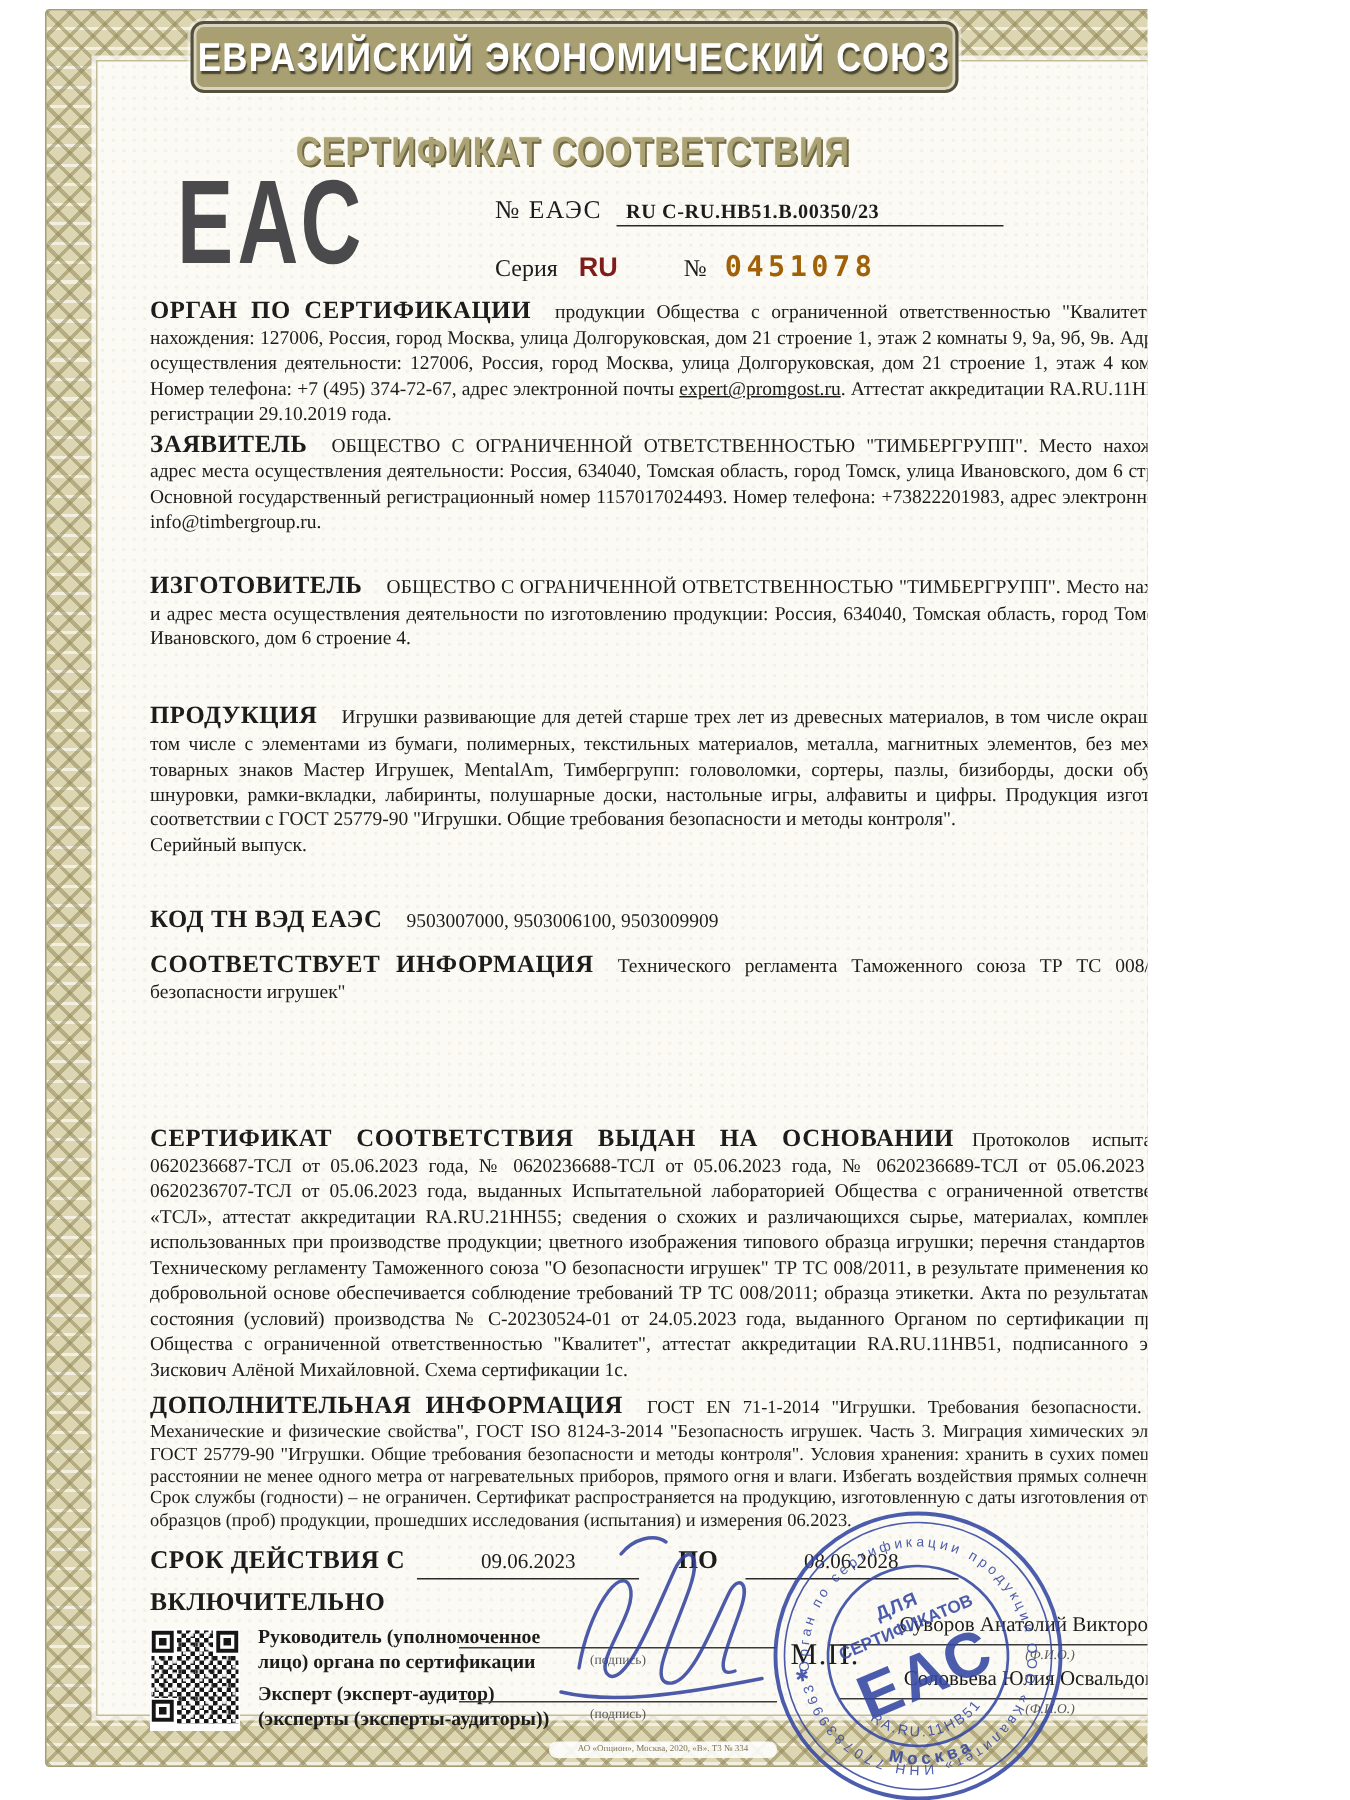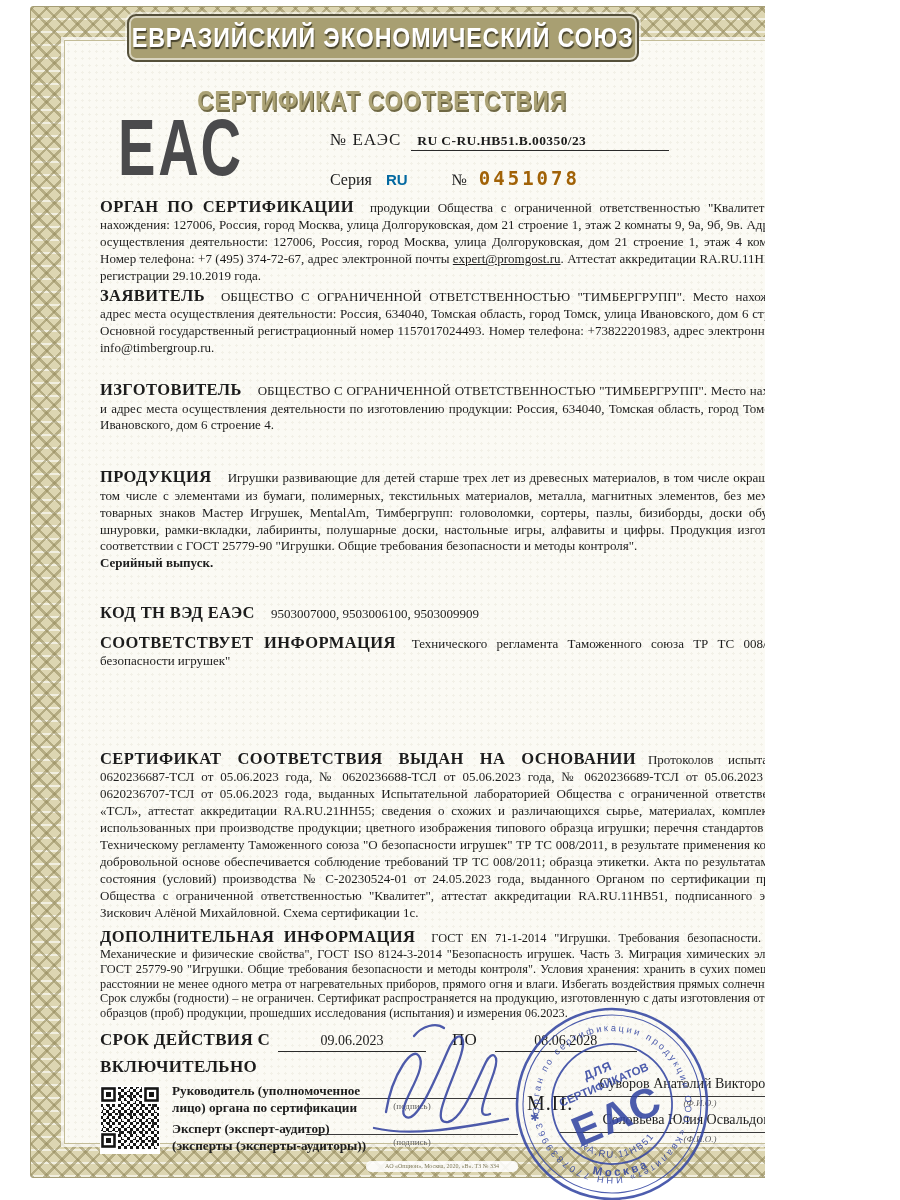--- a/index.html
+++ b/index.html
@@ -54,22 +54,22 @@
   }
   .cert-num{position:absolute; left:330px; top:130px; font-size:17px; white-space:nowrap;}
   .cert-num .lbl{letter-spacing:1px;}
   .cert-num .val{
     display:inline-block; min-width:248px; margin-left:10px; padding:0 4px 1px 6px;
     border-bottom:1.5px solid #2a2a2a; font-size:13.5px; font-weight:bold; letter-spacing:.4px;
     vertical-align:baseline;
   }
   .series-row{position:absolute; left:330px; top:167px; font-size:16px; white-space:nowrap;}
   .series-row .ru{
-    font-family:"Liberation Sans", sans-serif; font-weight:bold; font-size:15px;
-    color:#0369a1; margin-left:14px;
+    font-family:"Liberation Sans", sans-serif; font-weight:bold; font-size:18px;
+    color:#7f1d1d; margin-left:14px;
   }
   .series-row .num-sign{margin-left:44px;}
   .series-row .serial{
     font-family:"DejaVu Sans Mono", monospace; font-weight:bold; font-size:19px;
     color:#a16207; letter-spacing:3px; margin-left:12px;
   }
   
   .content{position:absolute; left:100px; top:196px; width:716px; font-size:13px; line-height:1.3; text-align:justify;}
   .sec{margin:0;}
   .sec .h{font-size:16.5px; font-weight:bold; letter-spacing:.4px; margin-right:16px; white-space:nowrap;}
@@ -82,21 +82,21 @@
   .m-compliance{margin-top:8px;}
   .m-basis{margin-top:78px;}
   .m-extra{margin-top:6px;}
   .sec.extra-sec{font-size:12.3px; line-height:1.2;}
   .validity{margin-top:8px; white-space:nowrap; text-align:left;}
   .validity .h{font-size:17px; font-weight:bold; letter-spacing:.3px;}
   .date-line{
     display:inline-block; width:148px; border-bottom:1.3px solid #2a2a2a;
     text-align:center; font-size:14px; margin-left:8px; padding-bottom:1px;
   }
-  .validity .po{font-size:17px; font-weight:normal; margin-left:26px;}
+  .validity .po{font-size:17px; font-weight:bold; margin-left:26px;}
   .validity .date2{margin-left:18px; width:142px;}
   .inclusive{margin-top:4px; font-size:17px; font-weight:bold; letter-spacing:.3px; text-align:left;}
   
   .qr{position:absolute; left:100px; top:1086px;}
   .role{
     position:absolute; width:208px; font-size:13.2px; font-weight:bold; line-height:1.28; text-align:left;
   }
   .role-head{left:172px; top:1083px;}
   .role-expert{left:172px; top:1121px;}
   .sig-line{
@@ -160,21 +160,21 @@
       <span class="h">ОРГАН ПО СЕРТИФИКАЦИИ</span><span>продукции Общества с ограниченной ответственностью "Квалитет". Место нахождения: 127006, Россия, город Москва, улица Долгоруковская, дом 21 строение 1, этаж 2 комнаты 9, 9а, 9б, 9в. Адрес места осуществления деятельности: 127006, Россия, город Москва, улица Долгоруковская, дом 21 строение 1, этаж 4 комнаты 9б. Номер телефона: +7 (495) 374-72-67, адрес электронной почты </span><span class="email-u">expert@promgost.ru</span><span>. Аттестат аккредитации RA.RU.11НВ51, дата регистрации 29.10.2019 года.</span>
     </div>
     <div class="sec m-applicant">
       <span class="h">ЗАЯВИТЕЛЬ</span><span>ОБЩЕСТВО С ОГРАНИЧЕННОЙ ОТВЕТСТВЕННОСТЬЮ "ТИМБЕРГРУПП". Место нахождения и адрес места осуществления деятельности: Россия, 634040, Томская область, город Томск, улица Ивановского, дом 6 строение 4. Основной государственный регистрационный номер 1157017024493. Номер телефона: +73822201983, адрес электронной почты info@timbergroup.ru.</span>
     </div>
     <div class="sec m-manufacturer">
       <span class="h">ИЗГОТОВИТЕЛЬ</span><span>ОБЩЕСТВО С ОГРАНИЧЕННОЙ ОТВЕТСТВЕННОСТЬЮ "ТИМБЕРГРУПП". Место нахождения и адрес места осуществления деятельности по изготовлению продукции: Россия, 634040, Томская область, город Томск, улица Ивановского, дом 6 строение 4.</span>
     </div>
     <div class="sec m-product">
       <span class="h">ПРОДУКЦИЯ</span><span>Игрушки развивающие для детей старше трех лет из древесных материалов, в том числе окрашенные, в том числе с элементами из бумаги, полимерных, текстильных материалов, металла, магнитных элементов, без механизмов, товарных знаков Мастер Игрушек, MentalAm, Тимбергрупп: головоломки, сортеры, пазлы, бизиборды, доски обучающие, шнуровки, рамки-вкладки, лабиринты, полушарные доски, настольные игры, алфавиты и цифры. Продукция изготовлена в соответствии с ГОСТ 25779-90 "Игрушки. Общие требования безопасности и методы контроля".</span>
-      <div style="text-align:left;font-weight:bold;">Серийный выпуск.</div>
+      <div style="text-align:left;">Серийный выпуск.</div>
     </div>
     <div class="sec m-tnved">
       <span class="h">КОД ТН ВЭД ЕАЭС</span><span>9503007000, 9503006100, 9503009909</span>
     </div>
     <div class="sec m-compliance">
       <span class="h">СООТВЕТСТВУЕТ ИНФОРМАЦИЯ</span><span>Технического регламента Таможенного союза ТР ТС 008/2011 "О безопасности игрушек"</span>
     </div>
     <div class="sec m-basis">
       <span class="h wide">СЕРТИФИКАТ СООТВЕТСТВИЯ ВЫДАН НА ОСНОВАНИИ</span><span>Протоколов испытаний № 0620236687-ТСЛ от 05.06.2023 года, № 0620236688-ТСЛ от 05.06.2023 года, № 0620236689-ТСЛ от 05.06.2023 года, № 0620236707-ТСЛ от 05.06.2023 года, выданных Испытательной лабораторией Общества с ограниченной ответственностью «ТСЛ», аттестат аккредитации RA.RU.21НН55; сведения о схожих и различающихся сырье, материалах, комплектующих, использованных при производстве продукции; цветного изображения типового образца игрушки; перечня стандартов согласно Техническому регламенту Таможенного союза "О безопасности игрушек" ТР ТС 008/2011, в результате применения которых на добровольной основе обеспечивается соблюдение требований ТР ТС 008/2011; образца этикетки. Акта по результатам анализа состояния (условий) производства № С-20230524-01 от 24.05.2023 года, выданного Органом по сертификации продукции Общества с ограниченной ответственностью "Квалитет", аттестат аккредитации RA.RU.11НВ51, подписанного экспертом Зискович Алёной Михайловной. Схема сертификации 1с.</span>
     </div>

